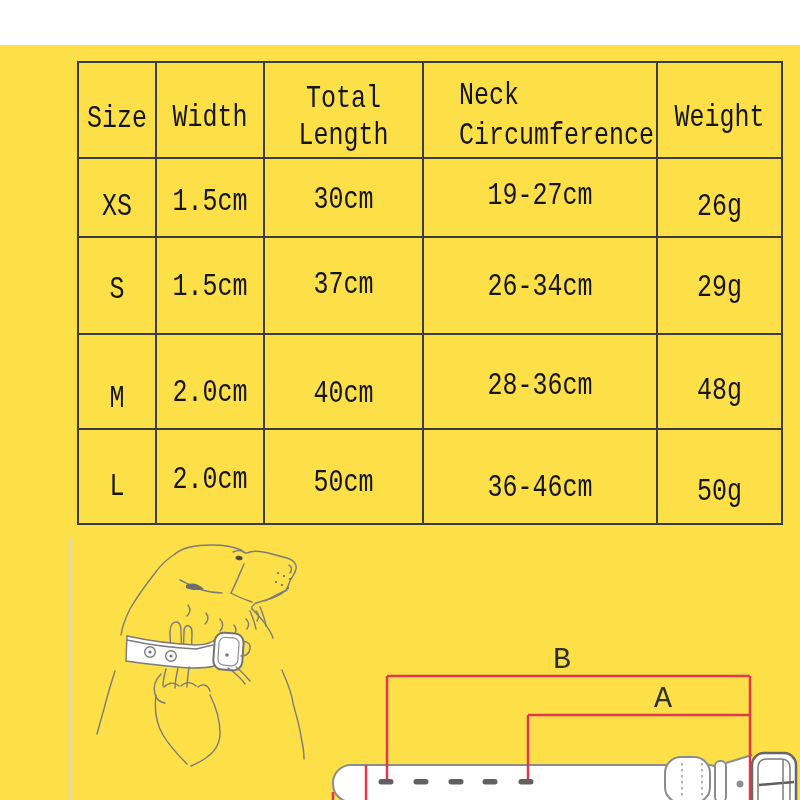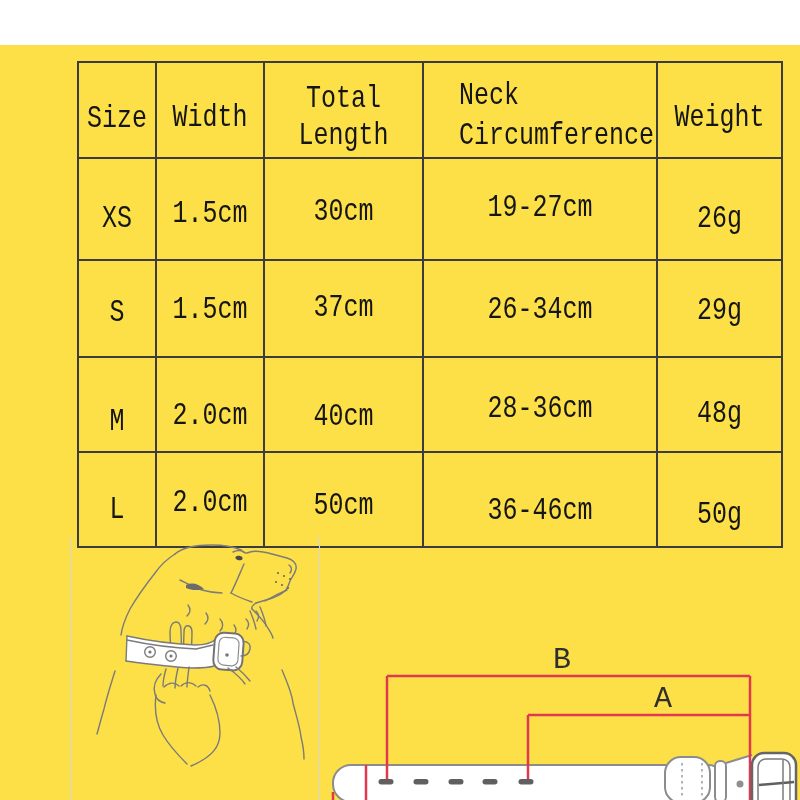--- a/index.html
+++ b/index.html
@@ -5,21 +5,21 @@
   html,body{margin:0;padding:0;background:#fff;}
   .canvas{position:relative;width:800px;height:800px;background:#fde047;overflow:hidden;
           font-family:Liberation Mono, monospace;color:#151515;margin-top:45px;}
 
   
   table.size-table{position:absolute;left:77px;top:16px;border-collapse:collapse;table-layout:fixed;}
   .size-table td,.size-table th{border:2px solid #3c3c3c;padding:0;text-align:center;vertical-align:middle;
      font-size:25px;font-weight:normal;color:#151515;overflow:hidden;}
   .size-table col.c0{width:78px;} .size-table col.c1{width:108px;} .size-table col.c2{width:159px;}
   .size-table col.c3{width:208px;} .size-table col.c4{width:125px;}
-  tr.hrow{height:96px;} tr.r1{height:102px;} tr.r2{height:97px;} tr.r3{height:95px;} tr.r4{height:95px;}
+  tr.hrow{height:96px;} tr.r1{height:79px;} tr.r2{height:97px;} tr.r3{height:95px;} tr.r4{height:95px;}
   .t{display:inline-block;transform:translateY(var(--dy,0px)) scaleY(1.28);}
   th.neck{text-align:left;padding-left:35px;padding-right:2px;}
   th.neck .t{text-align:left;line-height:1.24;}
 
   
   .edge{position:absolute;width:1px;background:#d6d6d6;}
   .edge-left{left:70px;top:492px;height:300px;}
   .edge-right{left:319px;top:492px;height:303px;}
 
   .abs{position:absolute;}

